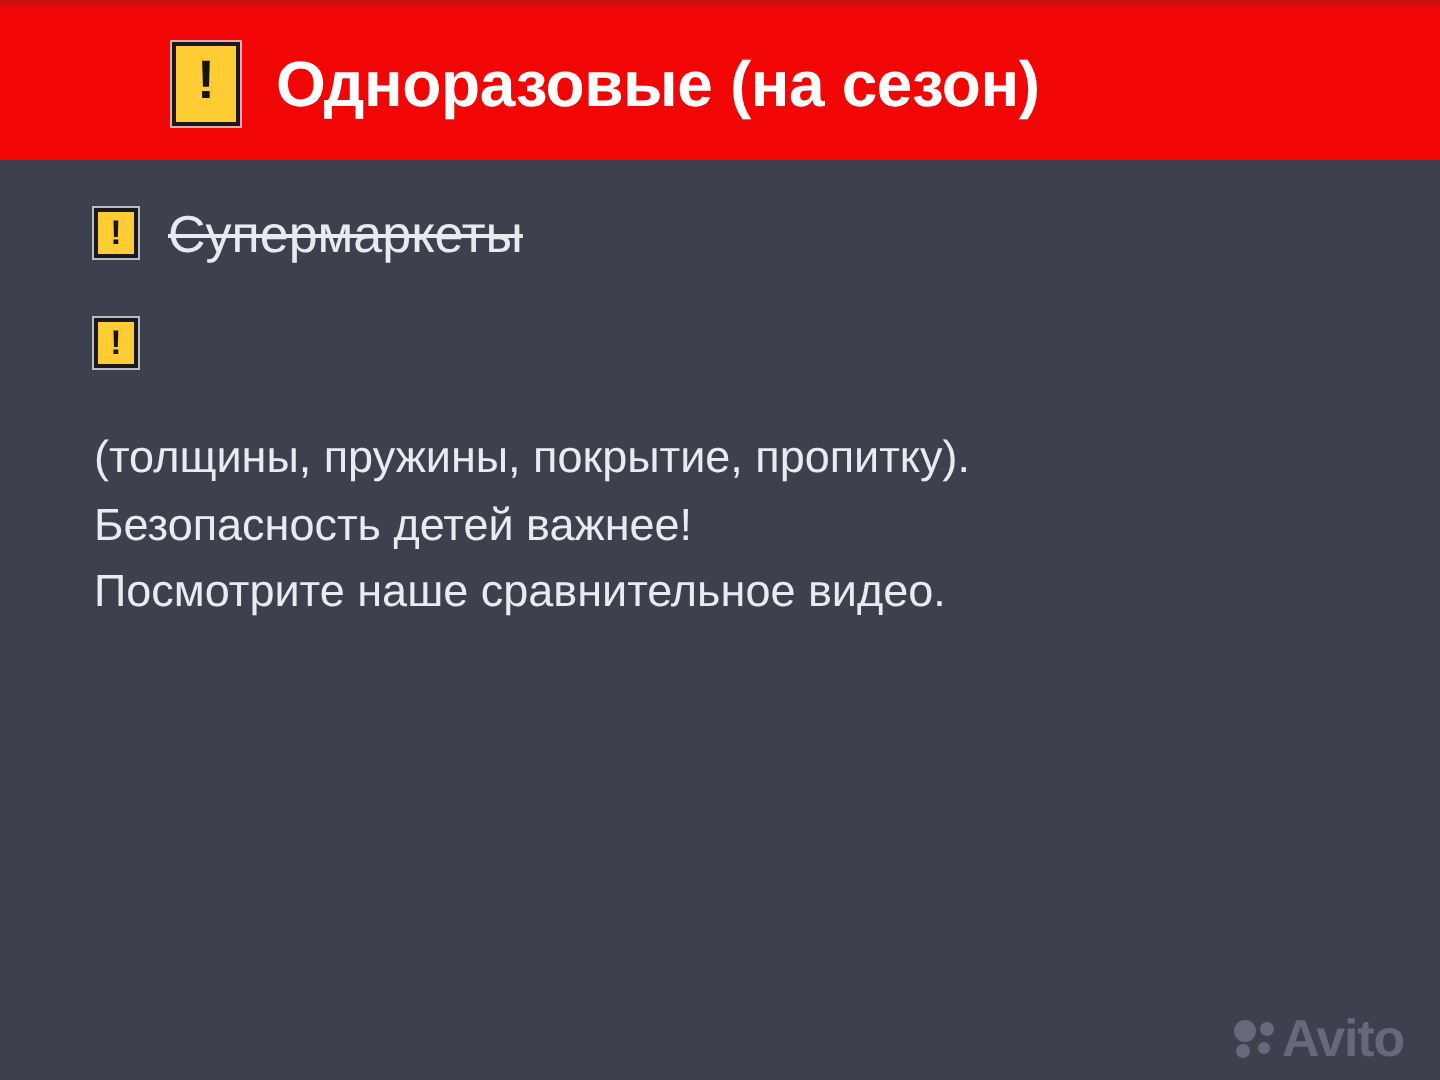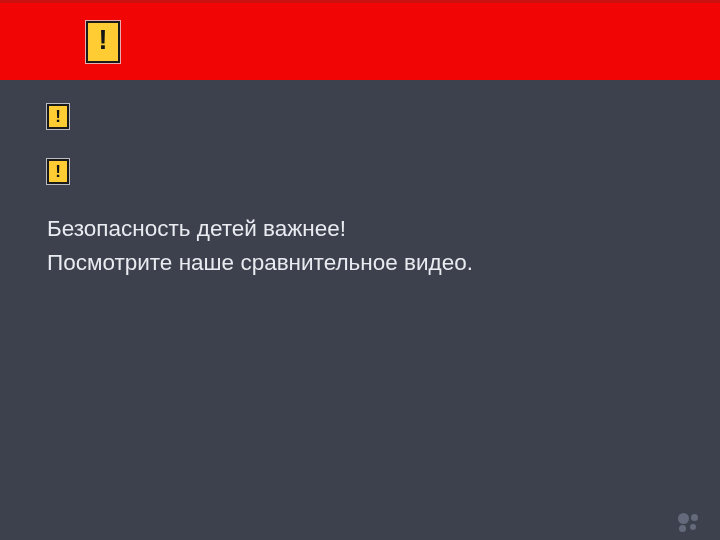--- a/index.html
+++ b/index.html
@@ -147,40 +147,44 @@
     font-weight:bold;
     letter-spacing:-0.6px;
     line-height:1;
   }
 </style>
 </head>
 <body>
 
 <div class="banner">
   <span class="warn-icon big">!</span>
+  <span class="banner-title">Одноразовые (на сезон)</span>
 </div>
 
 <div class="content">
 
   <ul class="list">
     <li class="list-item">
       <span class="warn-icon small">!</span>
+      <span class="list-label">Супермаркеты</span>
     </li>
     <li class="list-item">
       <span class="warn-icon small">!</span>
     </li>
   </ul>
 
   <div class="paragraph">
+    <span class="para-line">(толщины, пружины, покрытие, пропитку).</span>
     <span class="para-line">Безопасность детей важнее!</span>
     <span class="para-line">Посмотрите наше сравнительное видео.</span>
   </div>
 
 </div>
 
 <div class="watermark">
   <span class="wm-mark">
     <i></i>
       <i></i>
       <i></i>
       <i></i>
   </span>
+  <span class="wm-text">Avito</span>
 </div>
 
 </body></html>

